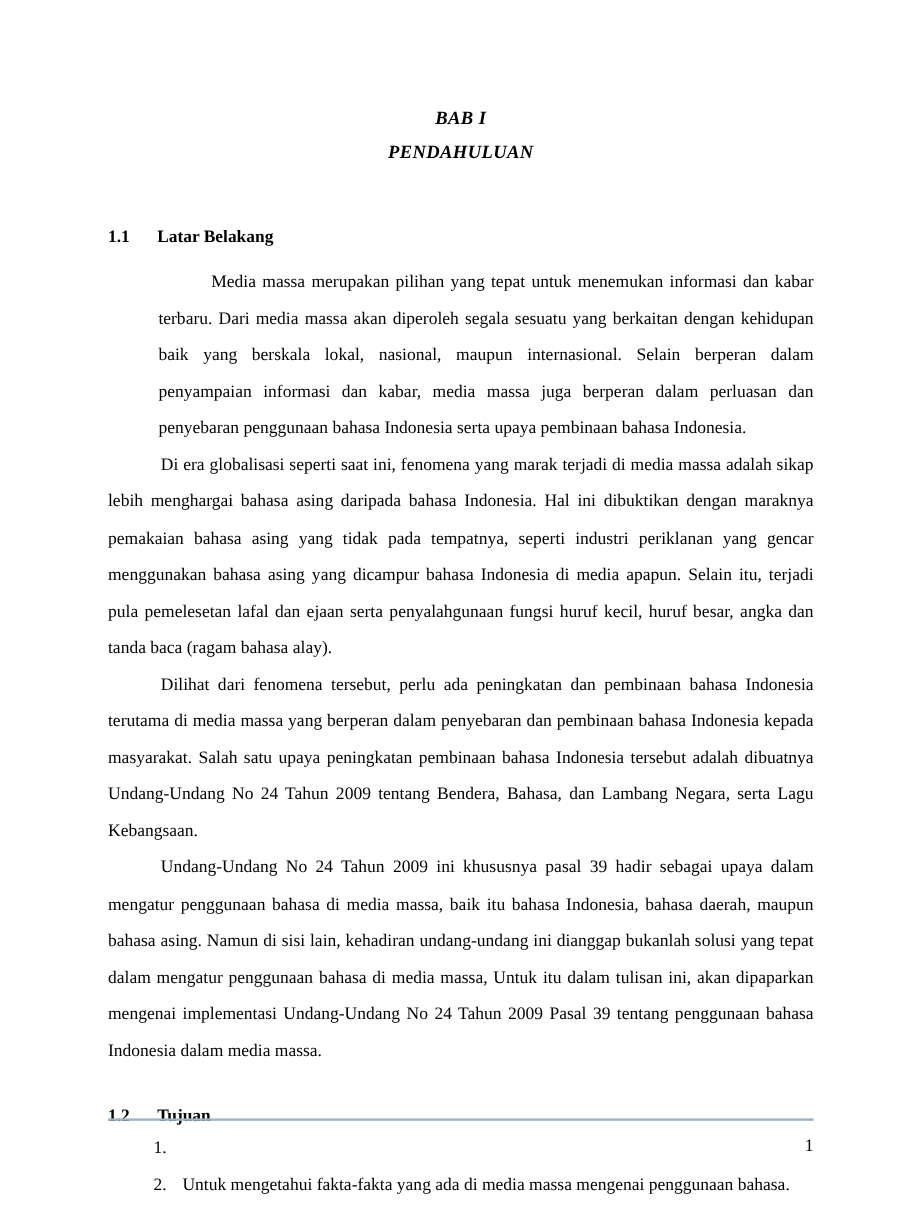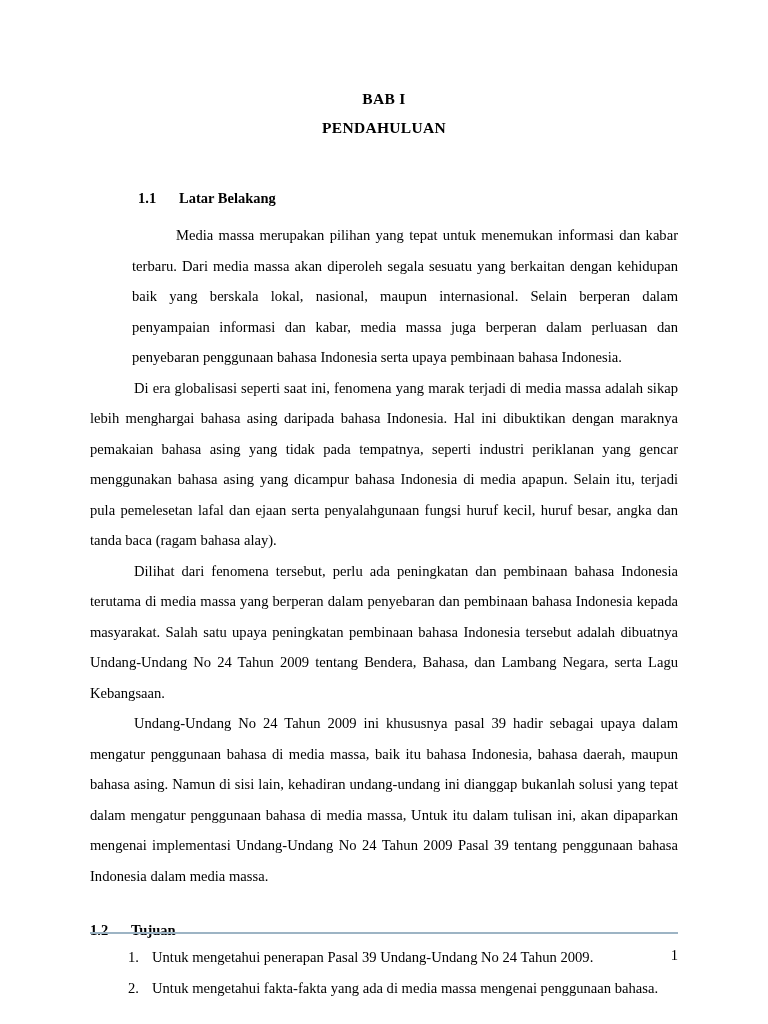--- a/index.html
+++ b/index.html
@@ -32,39 +32,40 @@
   
   .chapter-title-block {
     padding-top: 84px;
     text-align: center;
   }
   .chapter-title-line {
     font-weight: bold;
     font-size: 15.5px;
     letter-spacing: 0.3px;
     line-height: 29px;
+    font-style: italic;
   }
 
   
   .section-heading {
     display: flex;
     align-items: baseline;
     font-weight: bold;
     font-size: 14.5px;
     line-height: 20px;
   }
   .section-number {
     width: 41px;
     flex: 0 0 41px;
   }
   .section-label {
     flex: 1 1 auto;
   }
 
-  #section-latar-belakang { margin-top: 46px; margin-left: 48px; }
+  #section-latar-belakang { margin-top: 46px; }
   #section-tujuan { margin-top: 29px; }
 
   
   .body-par {
     font-size: 14.6px;
     line-height: 30.5px;
     text-align: justify;
     text-indent: 44px;
     margin: 0;
     hyphens: none;
@@ -138,21 +139,20 @@
     <p class="body-par">Undang-Undang No 24 Tahun 2009 ini khususnya pasal 39 hadir sebagai upaya dalam mengatur penggunaan bahasa di media massa, baik itu bahasa Indonesia, bahasa daerah, maupun bahasa asing. Namun di sisi lain, kehadiran undang-undang ini dianggap bukanlah solusi yang tepat dalam mengatur penggunaan bahasa di media massa, Untuk itu dalam tulisan ini, akan dipaparkan mengenai implementasi Undang-Undang No 24 Tahun 2009 Pasal 39 tentang penggunaan bahasa Indonesia dalam media massa.</p>
 
     <div class="section-heading" id="section-tujuan">
       <span class="section-number">1.2</span>
       <span class="section-label">Tujuan</span>
     </div>
 
     <ol class="aim-list">
       <li class="aim-item">
         <span class="aim-marker">1.</span>
-        <span class="aim-text">Untuk mengetahui penerapan Pasal 39 Undang-Undang No 24 Tahun 2009.</span>
       </li>
       <li class="aim-item">
         <span class="aim-marker">2.</span>
         <span class="aim-text">Untuk mengetahui fakta-fakta yang ada di media massa mengenai penggunaan bahasa.</span>
       </li>
     </ol>
 
   </div>
 
   <div class="footer">

